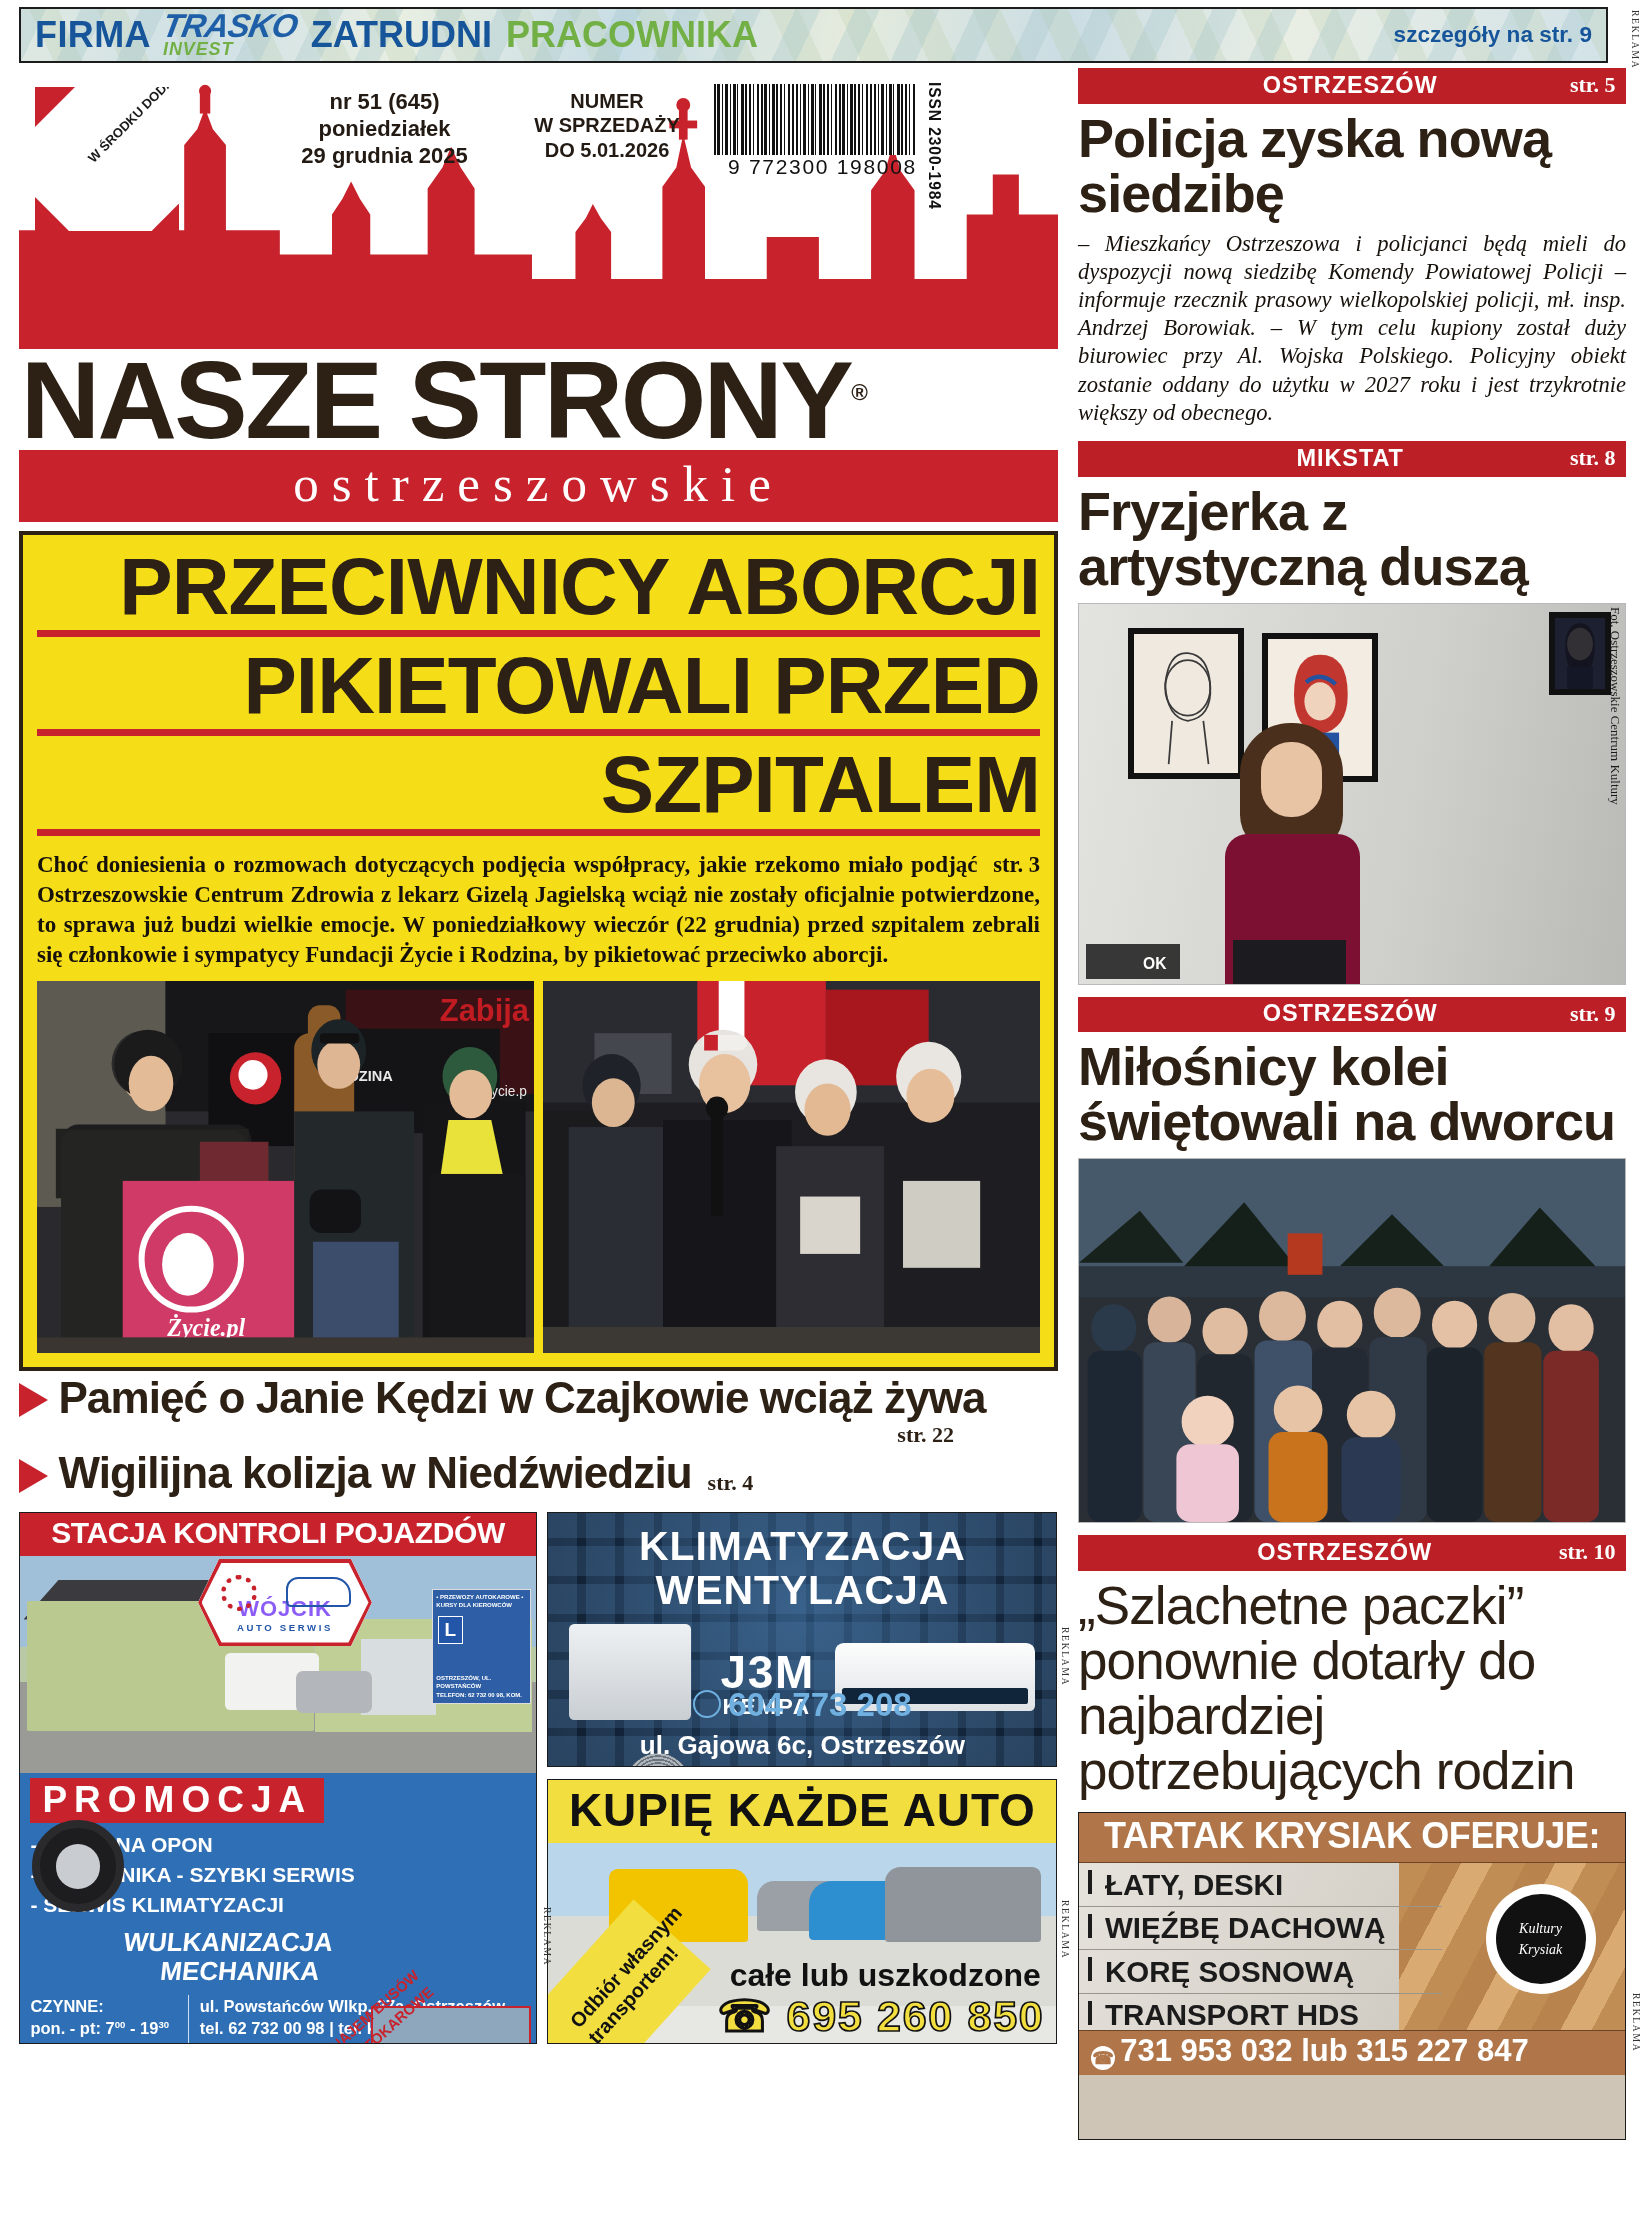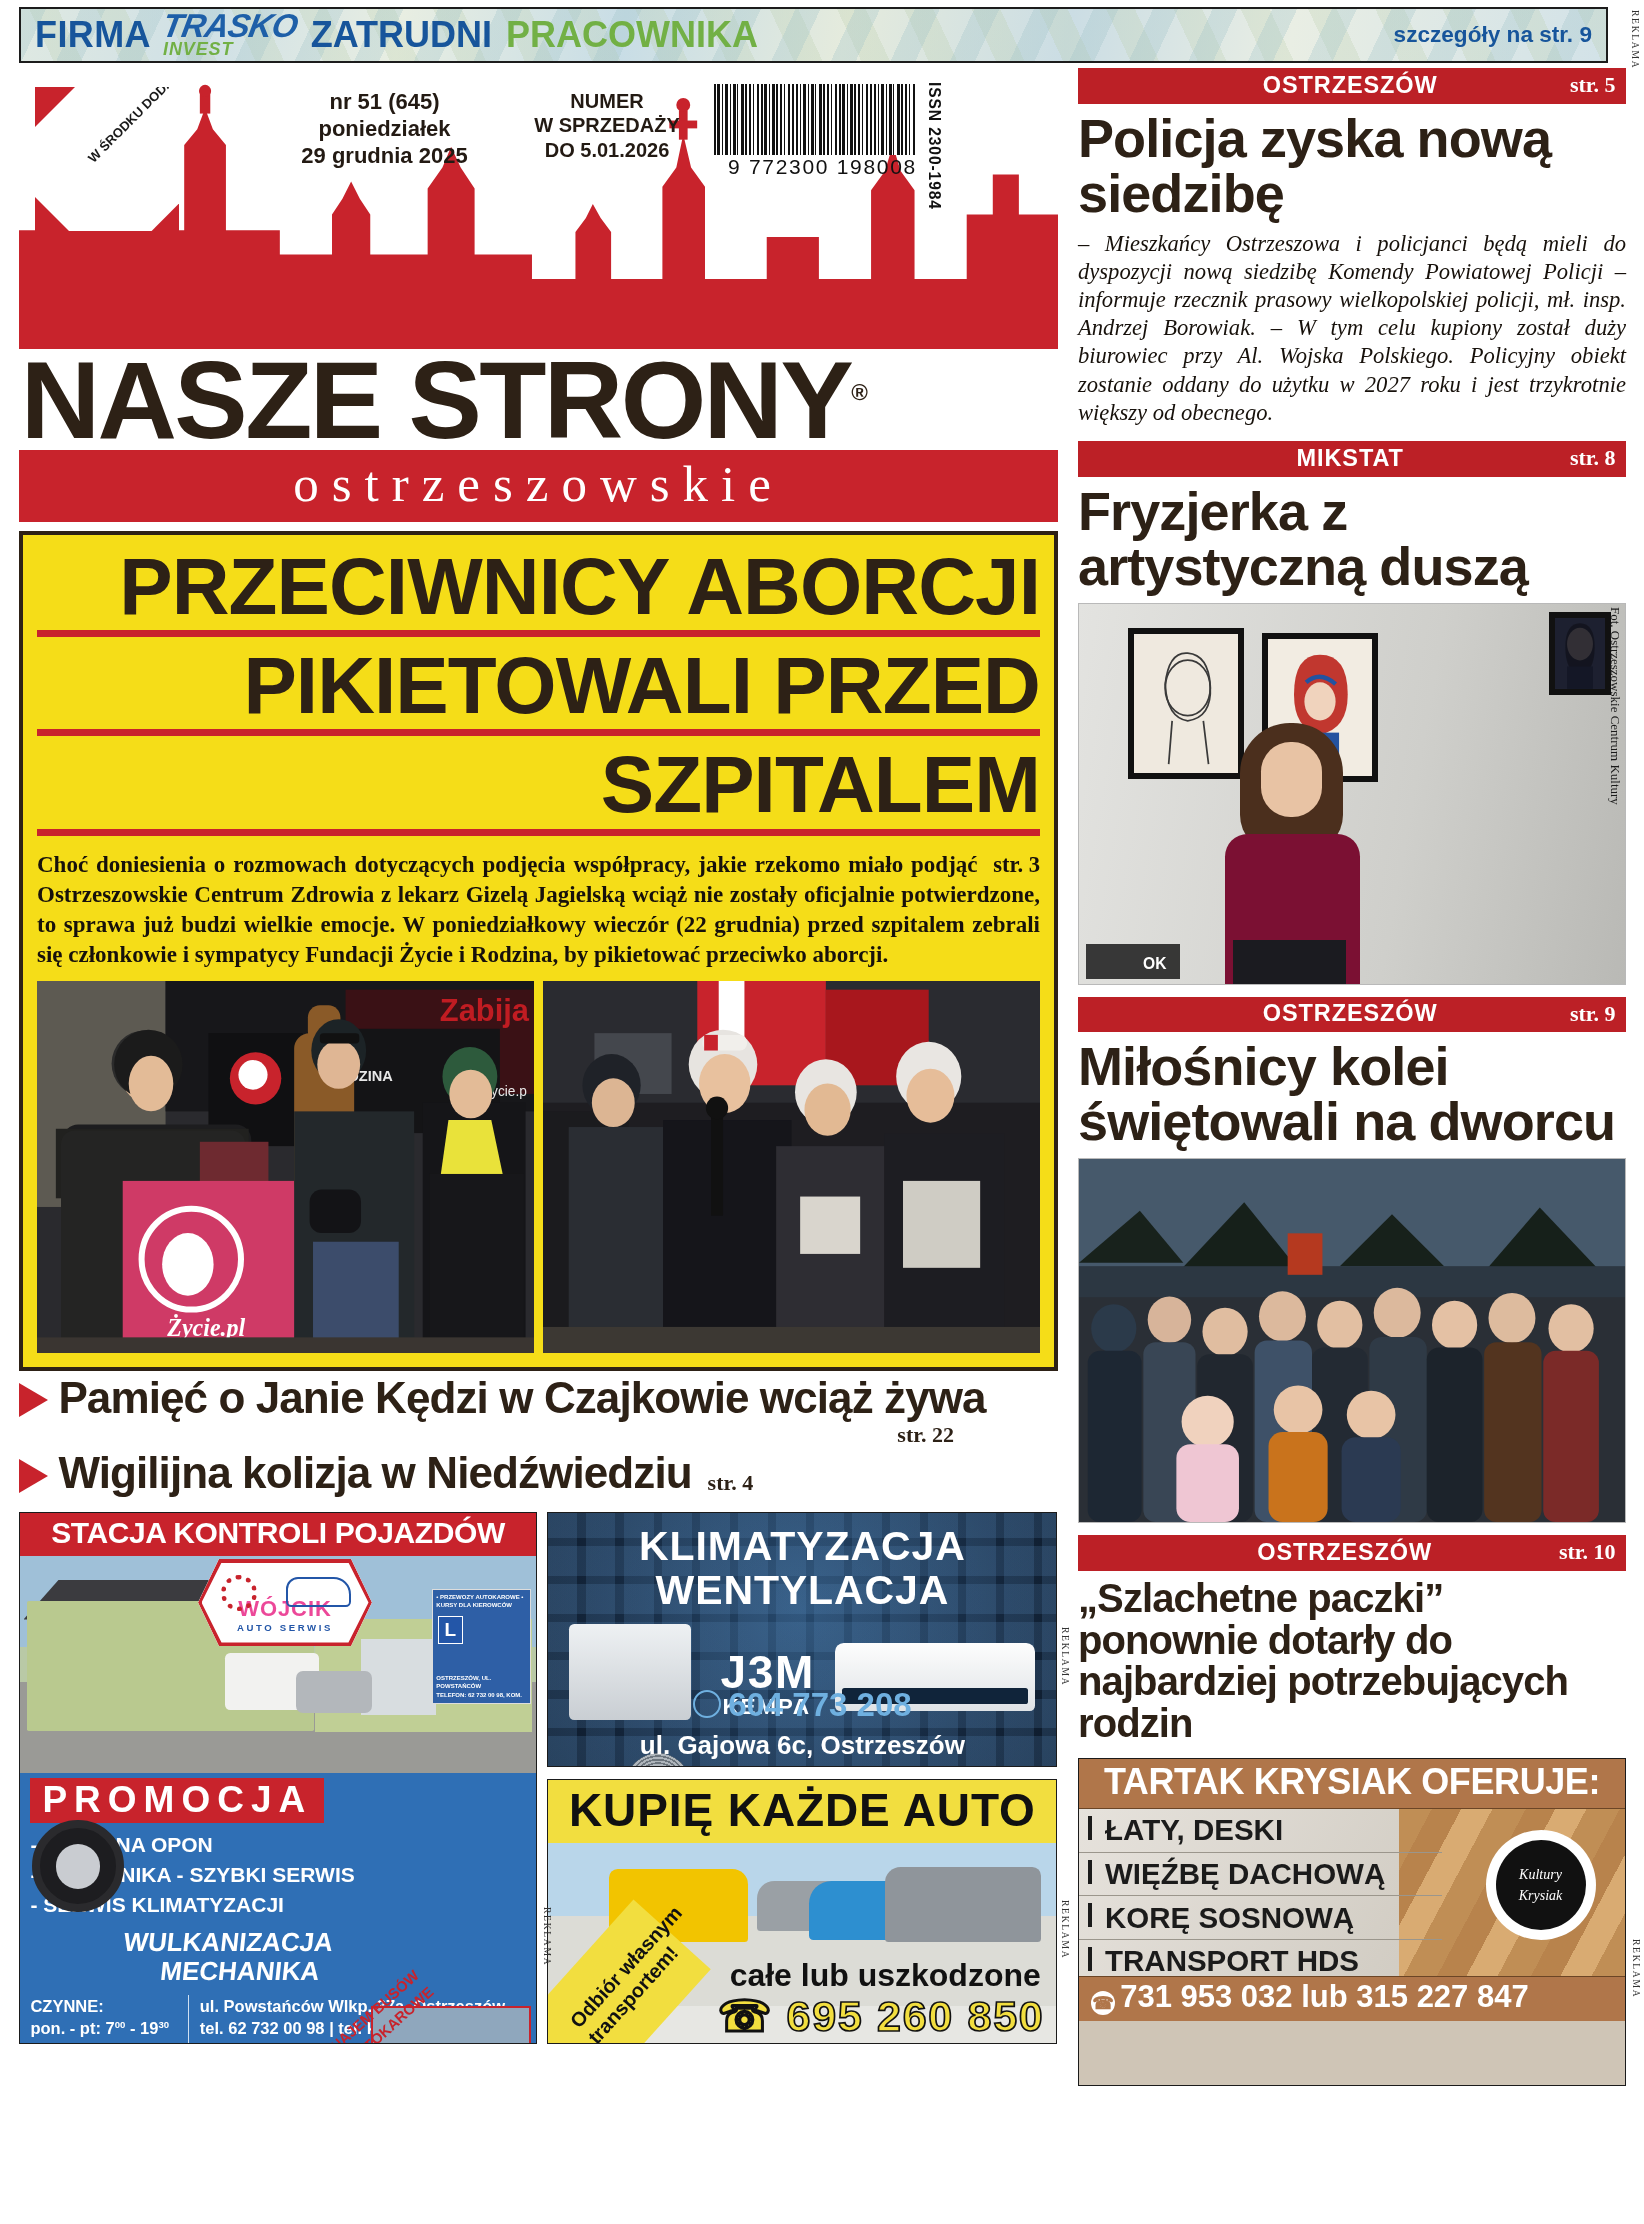--- a/index.html
+++ b/index.html
@@ -103,21 +103,21 @@
   .w-logo{position:absolute;left:178px;top:3.5px;width:174px;height:87px;background:#fff;
     clip-path:polygon(12% 0,88% 0,100% 50%,88% 100%,12% 100%,0 50%);border:0;}
   .w-logo:before{content:"";position:absolute;inset:0;background:#c8232c;
     clip-path:polygon(12% 0,88% 0,100% 50%,88% 100%,12% 100%,0 50%);}
   .w-logo-in{position:absolute;left:3.5px;top:3.5px;right:3.5px;bottom:3.5px;background:#fff;
     clip-path:polygon(12% 0,88% 0,100% 50%,88% 100%,12% 100%,0 50%);display:flex;flex-direction:column;
     align-items:center;justify-content:center;}
   .w-gear{width:26px;height:26px;border-radius:50%;border:5.2px dotted #c8232c;position:absolute;left:19px;top:12px;}
   .w-car{position:absolute;right:17.4px;top:14px;width:61px;height:26px;border:2.6px solid #2356a8;
     border-radius:12px 17.4px 5.2px 5.2px;}
-  .w-name{font-weight:bold;font-size:22px;color:#ec4899;margin-top:24px;letter-spacing:0.9px;}
+  .w-name{font-weight:bold;font-size:22px;color:#8b5cf6;margin-top:24px;letter-spacing:0.9px;}
   .w-sub{font-weight:bold;font-size:9.6px;color:#2356a8;letter-spacing:2.6px;}
   .w-promo{background:#2f6fb5;position:relative;height:auto;padding:5.2px 10.4px 8.7px 10.4px;}
   .w-promo-tag{display:inline-block;background:#c8232c;color:#fff;font-weight:bold;font-size:37px;
     padding:1.7px 12px;letter-spacing:7px;}
   .w-list{color:#fff;font-weight:bold;font-size:21px;line-height:1.42;margin-top:7px;}
   .w-wulk{color:#fff;font-weight:bold;font-size:26px;line-height:1.12;margin:8.7px 0 0 92px;transform:skewX(-6deg);}
   .w-tire{position:absolute;left:12px;bottom:83px;width:76px;height:76px;border-radius:50%;background:#1d1d20;
     border:8.7px solid #2a2a2d;}
   .w-tire:after{content:"";position:absolute;left:15.6px;top:15.6px;right:15.6px;bottom:15.6px;border-radius:50%;background:#c9ccd1;}
   .w-foot{display:flex;color:#fff;font-weight:bold;font-size:16.5px;line-height:1.35;padding:0 10.4px 7px;}
@@ -180,21 +180,21 @@
   .frame{position:absolute;background:#111;border:6px solid #111;}
   .frame-in{position:absolute;inset:0;background:#f0ece4;}
   .gal-person{position:absolute;left:130px;bottom:0;width:165px;height:261px;}
   .gp-hair{position:absolute;left:31px;top:0;width:103px;height:130px;background:#4b2f1d;border-radius:50px 50px 38px 38px;}
   .gp-face{position:absolute;left:52px;top:19px;width:61px;height:75px;background:#e8c3a4;border-radius:29.5px;}
   .gp-body{position:absolute;left:15.6px;top:111px;width:135px;height:156px;background:#7b1033;border-radius:22.6px 22.6px 0 0;}
   .gp-skirt{position:absolute;left:24px;top:217px;width:113px;height:52px;background:#1b1b20;}
 
   .station{height:365px;background:linear-gradient(#2c3a4a 0 28%,#1d2530 28% 100%);position:relative;overflow:hidden;}
 
-  .paczki-h{font-weight:bold;font-size:40px;line-height:1.04;color:#2d2116;margin-top:7px;letter-spacing:-0.9px;}
+  .paczki-h{font-weight:normal;font-size:53px;line-height:1.04;color:#2d2116;margin-top:7px;letter-spacing:-0.9px;}
 
   .ad-tartak{border:1.7px solid #1b1b1b;box-sizing:border-box;width:548px;height:328px;position:relative;overflow:hidden;
     background:#cfc5b6;margin-top:14px;}
   .t-head{background:#b0764a;color:#fff;font-weight:bold;font-size:36px;text-align:center;padding:1.7px 0 5.2px;
     border-bottom:1.7px solid #6b4526;letter-spacing:-0.4px;}
   .t-body{position:relative;height:167px;background:linear-gradient(120deg,#e6e2dc,#d3cec5 60%,#c8c2b6);}
   .t-wood{position:absolute;right:0;top:0;width:226px;height:167px;
     background:repeating-linear-gradient(-62deg,#c08e55 0 29.5px,#d9ab72 29.5px 57px,#b8834c 57px 83px);}
   .t-item{position:relative;font-weight:bold;font-size:29.5px;color:#1b1b1b;padding:4.3px 0 4.3px 26px;
     border-bottom:0.9px solid #9b968c;margin-right:183px;}

